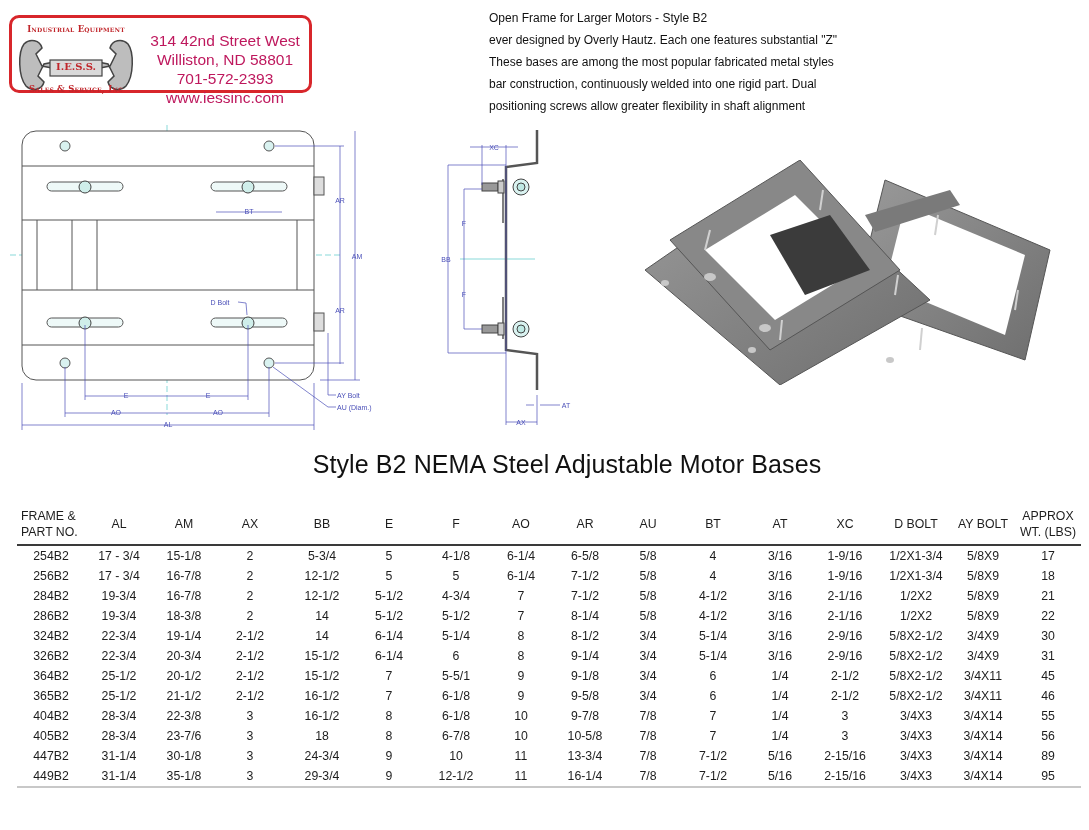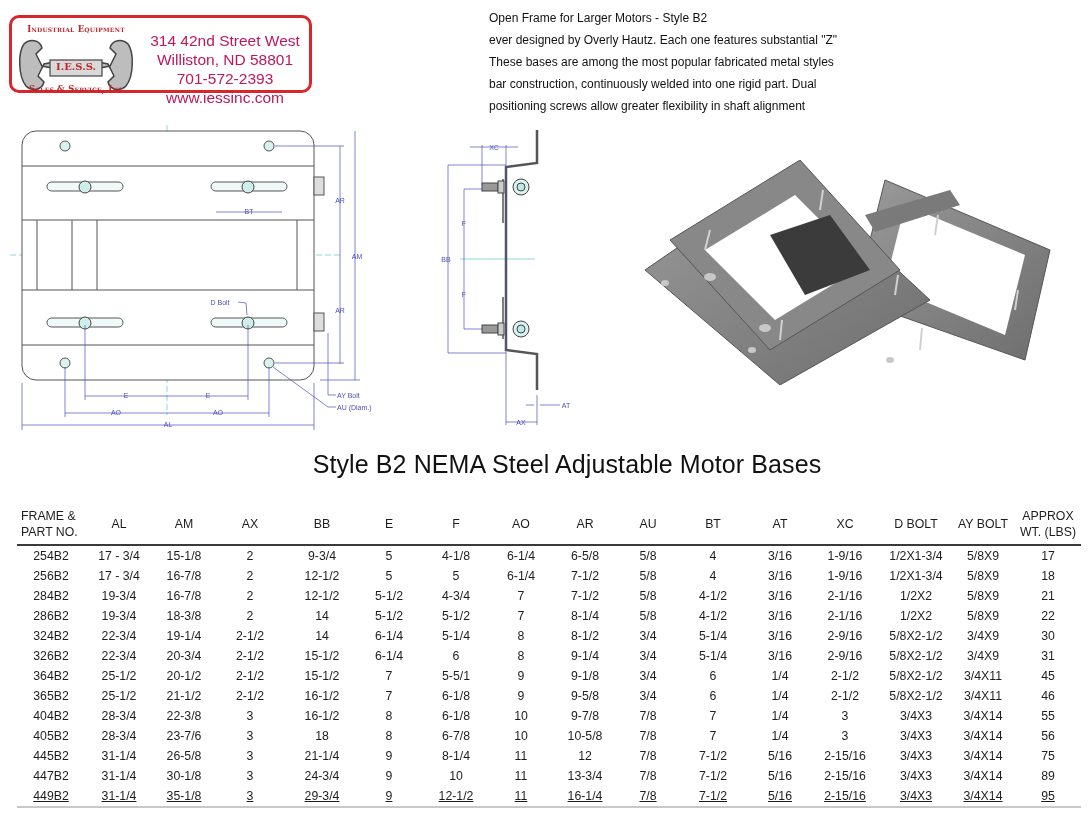--- a/index.html
+++ b/index.html
@@ -36,21 +36,21 @@
 
   
   .table-title { position: absolute; left: 0; top: 450px; width: 1134px; text-align: center; font-size: 25px; color: #111; letter-spacing: 0.1px; }
   .spec-table {
     position: absolute; left: 17px; top: 494px; width: 1064px;
     border-collapse: collapse; font-family: "Liberation Sans", sans-serif; font-size: 12.3px; color: #1d1d1d; margin-top: 12px;
   }
   .spec-table th { font-weight: normal; font-size: 12.3px; line-height: 16px; padding: 2px 0 4px; border-bottom: 2px solid #3a3a3a; vertical-align: middle; text-align: center; }
   .spec-table th.first { text-align: left; padding-left: 4px; }
   .spec-table td { text-align: center; height: 20px; line-height: 20px; padding: 0; white-space: nowrap; }
-  .spec-table tbody tr:last-child td { border-bottom: 2px solid #c8c8c8; padding-bottom: 0; text-decoration: underline; }
+  .spec-table tbody tr:last-child td { border-bottom: 2px solid #c8c8c8; padding-bottom: 0; }
 </style>
 </head>
 <body>
 
 <div class="logo-card">
   <div class="logo-graphic">
     <div class="logo-top">Industrial Equipment</div>
     <svg class="logo-wrench" width="120" height="58" viewBox="0 0 120 58">
       <path d="M8 8 C2 16 2 40 10 50 C16 56 26 54 28 46 L22 40 L28 28 L38 26 L82 26 L92 28 L98 40 L92 46 C94 54 104 56 110 50 C118 40 118 16 112 8 C106 2 96 4 94 12 L100 18 L94 30 L84 32 L36 32 L26 30 L20 18 L26 12 C24 4 14 2 8 8 Z" fill="#bdbdbd" stroke="#444" stroke-width="1.5"></path>
       <rect x="34" y="24" width="52" height="16" fill="#d9d9d9" stroke="#444" stroke-width="1.2"></rect>
@@ -260,21 +260,21 @@
       <th>AY BOLT</th>
       <th><span>APPROX</span><br><span>WT. (LBS)</span></th>
     </tr>
   </thead>
   <tbody id="table-body">
       <tr>
         <td>254B2</td>
         <td>17 - 3/4</td>
         <td>15-1/8</td>
         <td>2</td>
-        <td>9-3/4</td>
+        <td>5-3/4</td>
         <td>5</td>
         <td>4-1/8</td>
         <td>6-1/4</td>
         <td>6-5/8</td>
         <td>5/8</td>
         <td>4</td>
         <td>3/16</td>
         <td>1-9/16</td>
         <td>1/2X1-3/4</td>
         <td>5/8X9</td>
@@ -434,38 +434,20 @@
         <td>6-7/8</td>
         <td>10</td>
         <td>10-5/8</td>
         <td>7/8</td>
         <td>7</td>
         <td>1/4</td>
         <td>3</td>
         <td>3/4X3</td>
         <td>3/4X14</td>
         <td>56</td>
-      </tr>
-      <tr>
-        <td>445B2</td>
-        <td>31-1/4</td>
-        <td>26-5/8</td>
-        <td>3</td>
-        <td>21-1/4</td>
-        <td>9</td>
-        <td>8-1/4</td>
-        <td>11</td>
-        <td>12</td>
-        <td>7/8</td>
-        <td>7-1/2</td>
-        <td>5/16</td>
-        <td>2-15/16</td>
-        <td>3/4X3</td>
-        <td>3/4X14</td>
-        <td>75</td>
       </tr>
       <tr>
         <td>447B2</td>
         <td>31-1/4</td>
         <td>30-1/8</td>
         <td>3</td>
         <td>24-3/4</td>
         <td>9</td>
         <td>10</td>
         <td>11</td>

